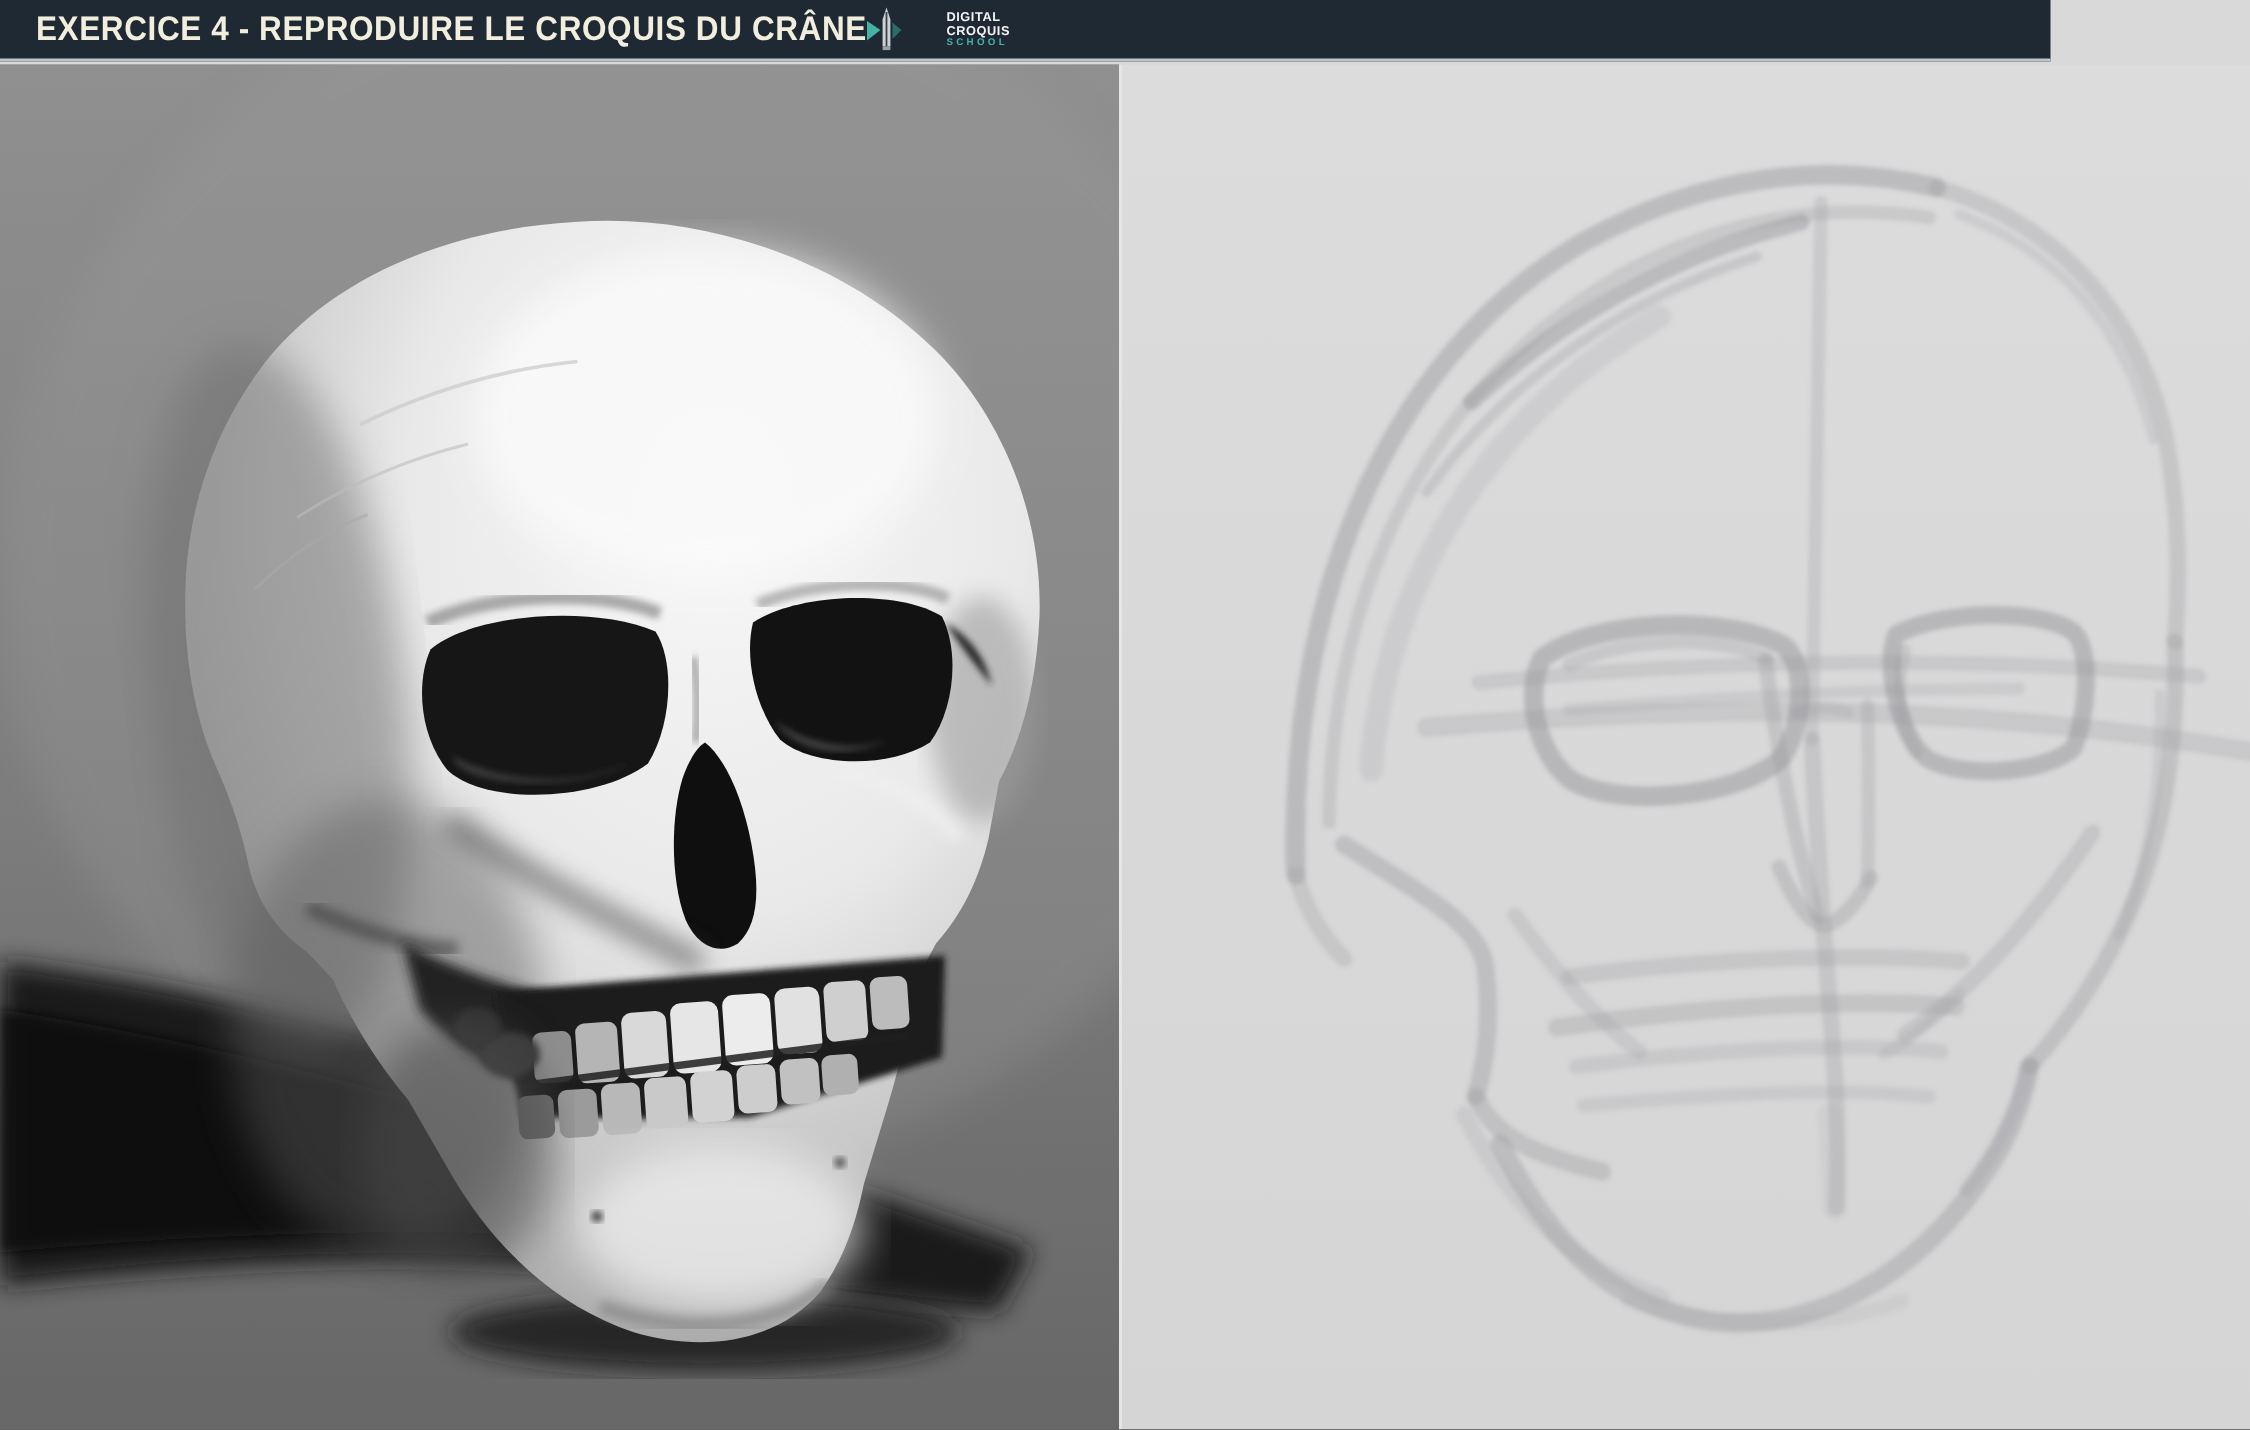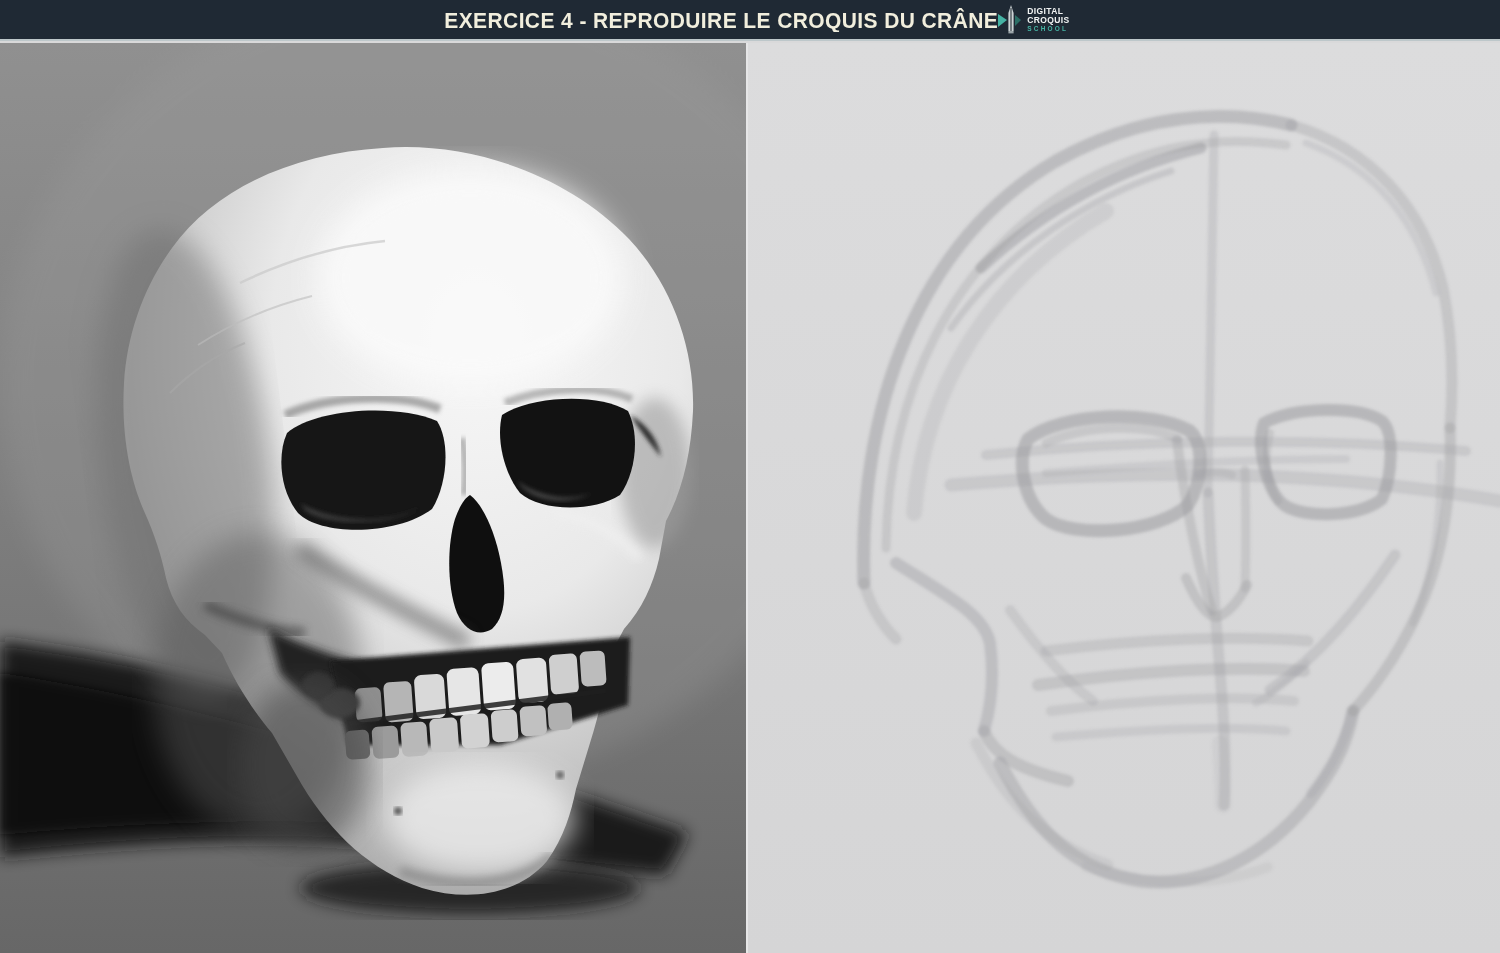--- a/index.html
+++ b/index.html
@@ -3,32 +3,32 @@
 <meta charset="utf-8">
 <style>
   html,body{margin:0;padding:0;background:#000;}
   .stage{
     position:relative;width:1500px;height:953px;overflow:hidden;
     font-family:"Liberation Sans", sans-serif;
     background:#d9d9da;
   }
   
   .titlebar{
-    position:absolute;top:0;left:0;width:1500px;height:41px;
+    position:absolute;top:0;left:0;width:1367px;height:41px;
     background:#1f2934;border-bottom:2px solid #bdc7ca;
-    display:flex;align-items:center;justify-content:center;
+    display:flex;align-items:center;justify-content:flex-start;
     box-sizing:border-box;
   }
   .titlebar .title{
     margin-left:24px;color:#f1eedd;font-size:21px;font-weight:bold;
     letter-spacing:.4px;white-space:nowrap;
     transform:scaleY(1.08);transform-origin:left center;
   }
   .logo{display:flex;align-items:center;gap:5px;margin-right:10px;}
-  .logo-text{display:flex;flex-direction:column;line-height:1.05;}
+  .logo-text{display:flex;flex-direction:column;line-height:1.05;margin-left:24px;}
   .logo-text .l1,.logo-text .l2{color:#f2f4f4;font-size:8.5px;font-weight:bold;letter-spacing:.4px;}
   .logo-text .l3{color:#45b2a3;font-size:6.5px;font-weight:bold;letter-spacing:2.2px;margin-top:1px;}
   
   .main{position:absolute;top:43px;left:0;width:1500px;height:910px;display:flex;}
   .panel-ref{position:relative;width:746px;height:910px;overflow:hidden;background:#7d7d7d;}
   .panel-canvas{position:relative;width:754px;height:910px;overflow:hidden;background:#d9d9da;}
   .panel-canvas::before{
     content:"";position:absolute;left:0;top:0;width:2px;height:100%;
     background:#e6e6e7;
   }

